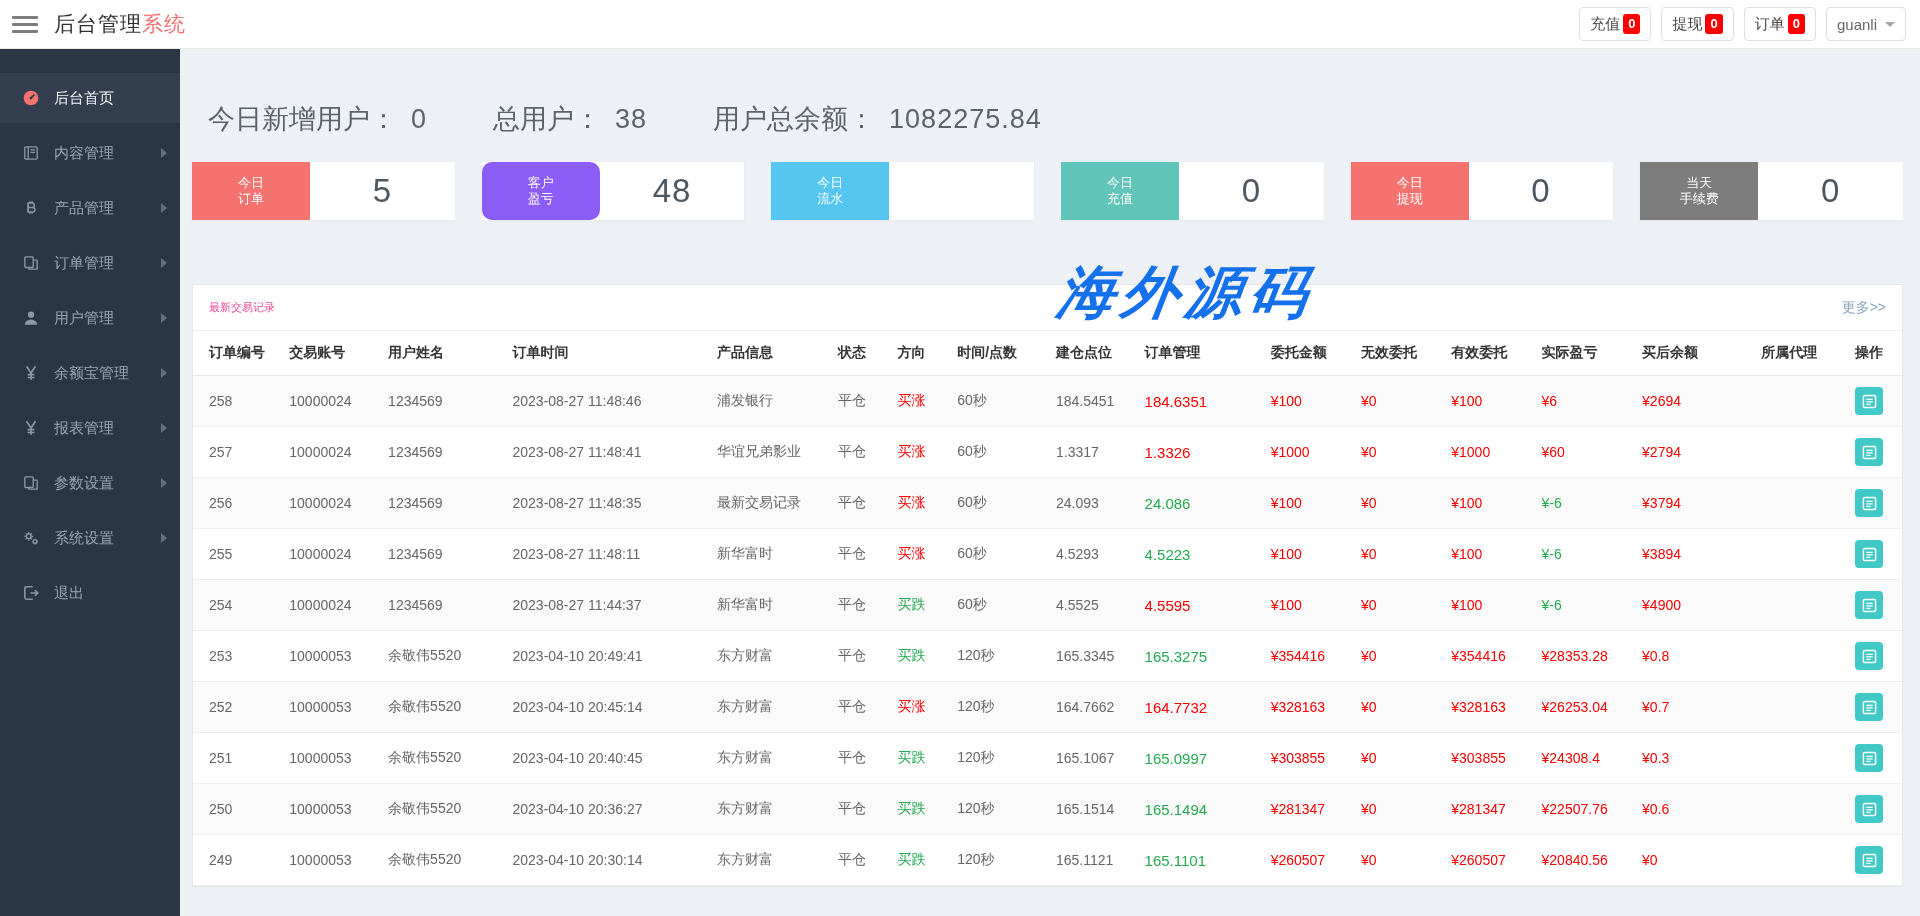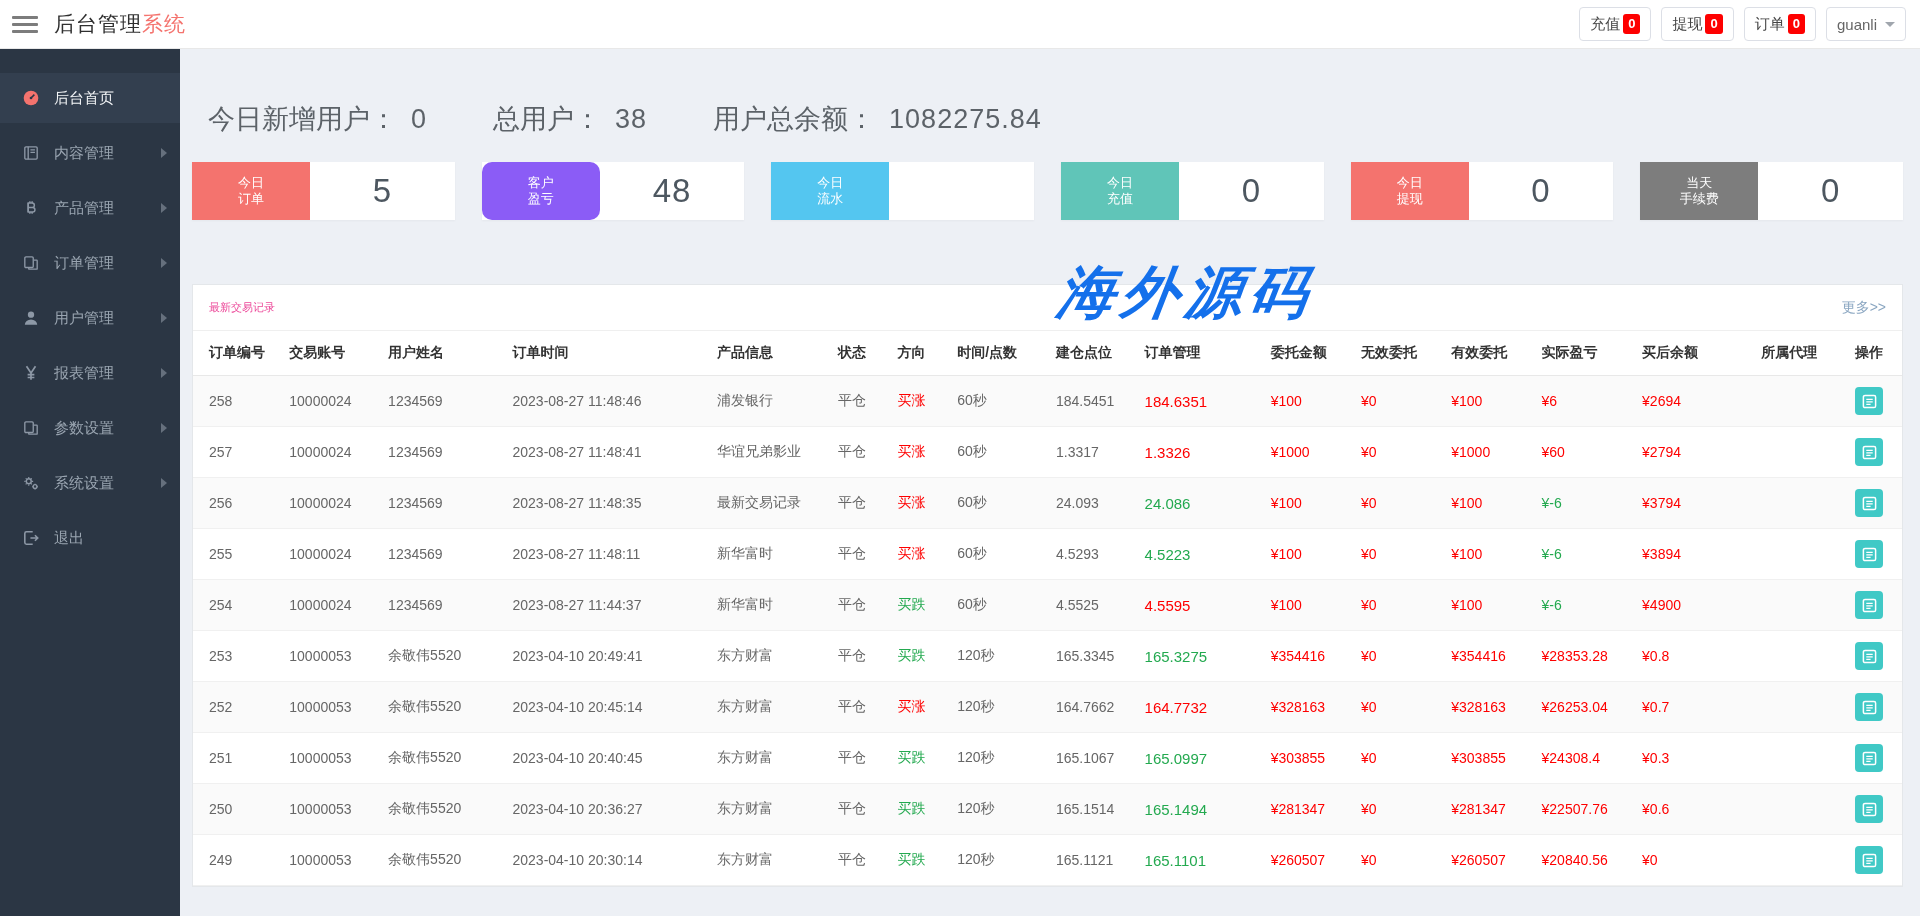--- a/index.html
+++ b/index.html
@@ -181,20 +181,29 @@
       <i class="side-chevron"></i>
     </div>
     <div class="side-item">
       <span class="s-icon">
         <svg viewBox="0 0 16 16" fill="currentColor">
           <circle cx="8" cy="5" r="2.8"></circle>
           <path d="M2.5 14a5.5 4.6 0 0 1 11 0z"></path>
         </svg>
       </span>
       <span>用户管理</span>
+      <i class="side-chevron"></i>
+    </div>
+    <div class="side-item">
+      <span class="s-icon">
+        <svg viewBox="0 0 16 16" fill="none" stroke="currentColor" stroke-width="1.5">
+          <path d="M4 2l4 6 4-6M8 8v6M5 9.5h6M5 12h6"></path>
+        </svg>
+      </span>
+      <span>余额宝管理</span>
       <i class="side-chevron"></i>
     </div>
     <div class="side-item">
       <span class="s-icon">
         <svg viewBox="0 0 16 16" fill="none" stroke="currentColor" stroke-width="1.5">
           <path d="M4 2l4 6 4-6M8 8v6M5 9.5h6M5 12h6"></path>
         </svg>
       </span>
       <span>报表管理</span>
       <i class="side-chevron"></i>

